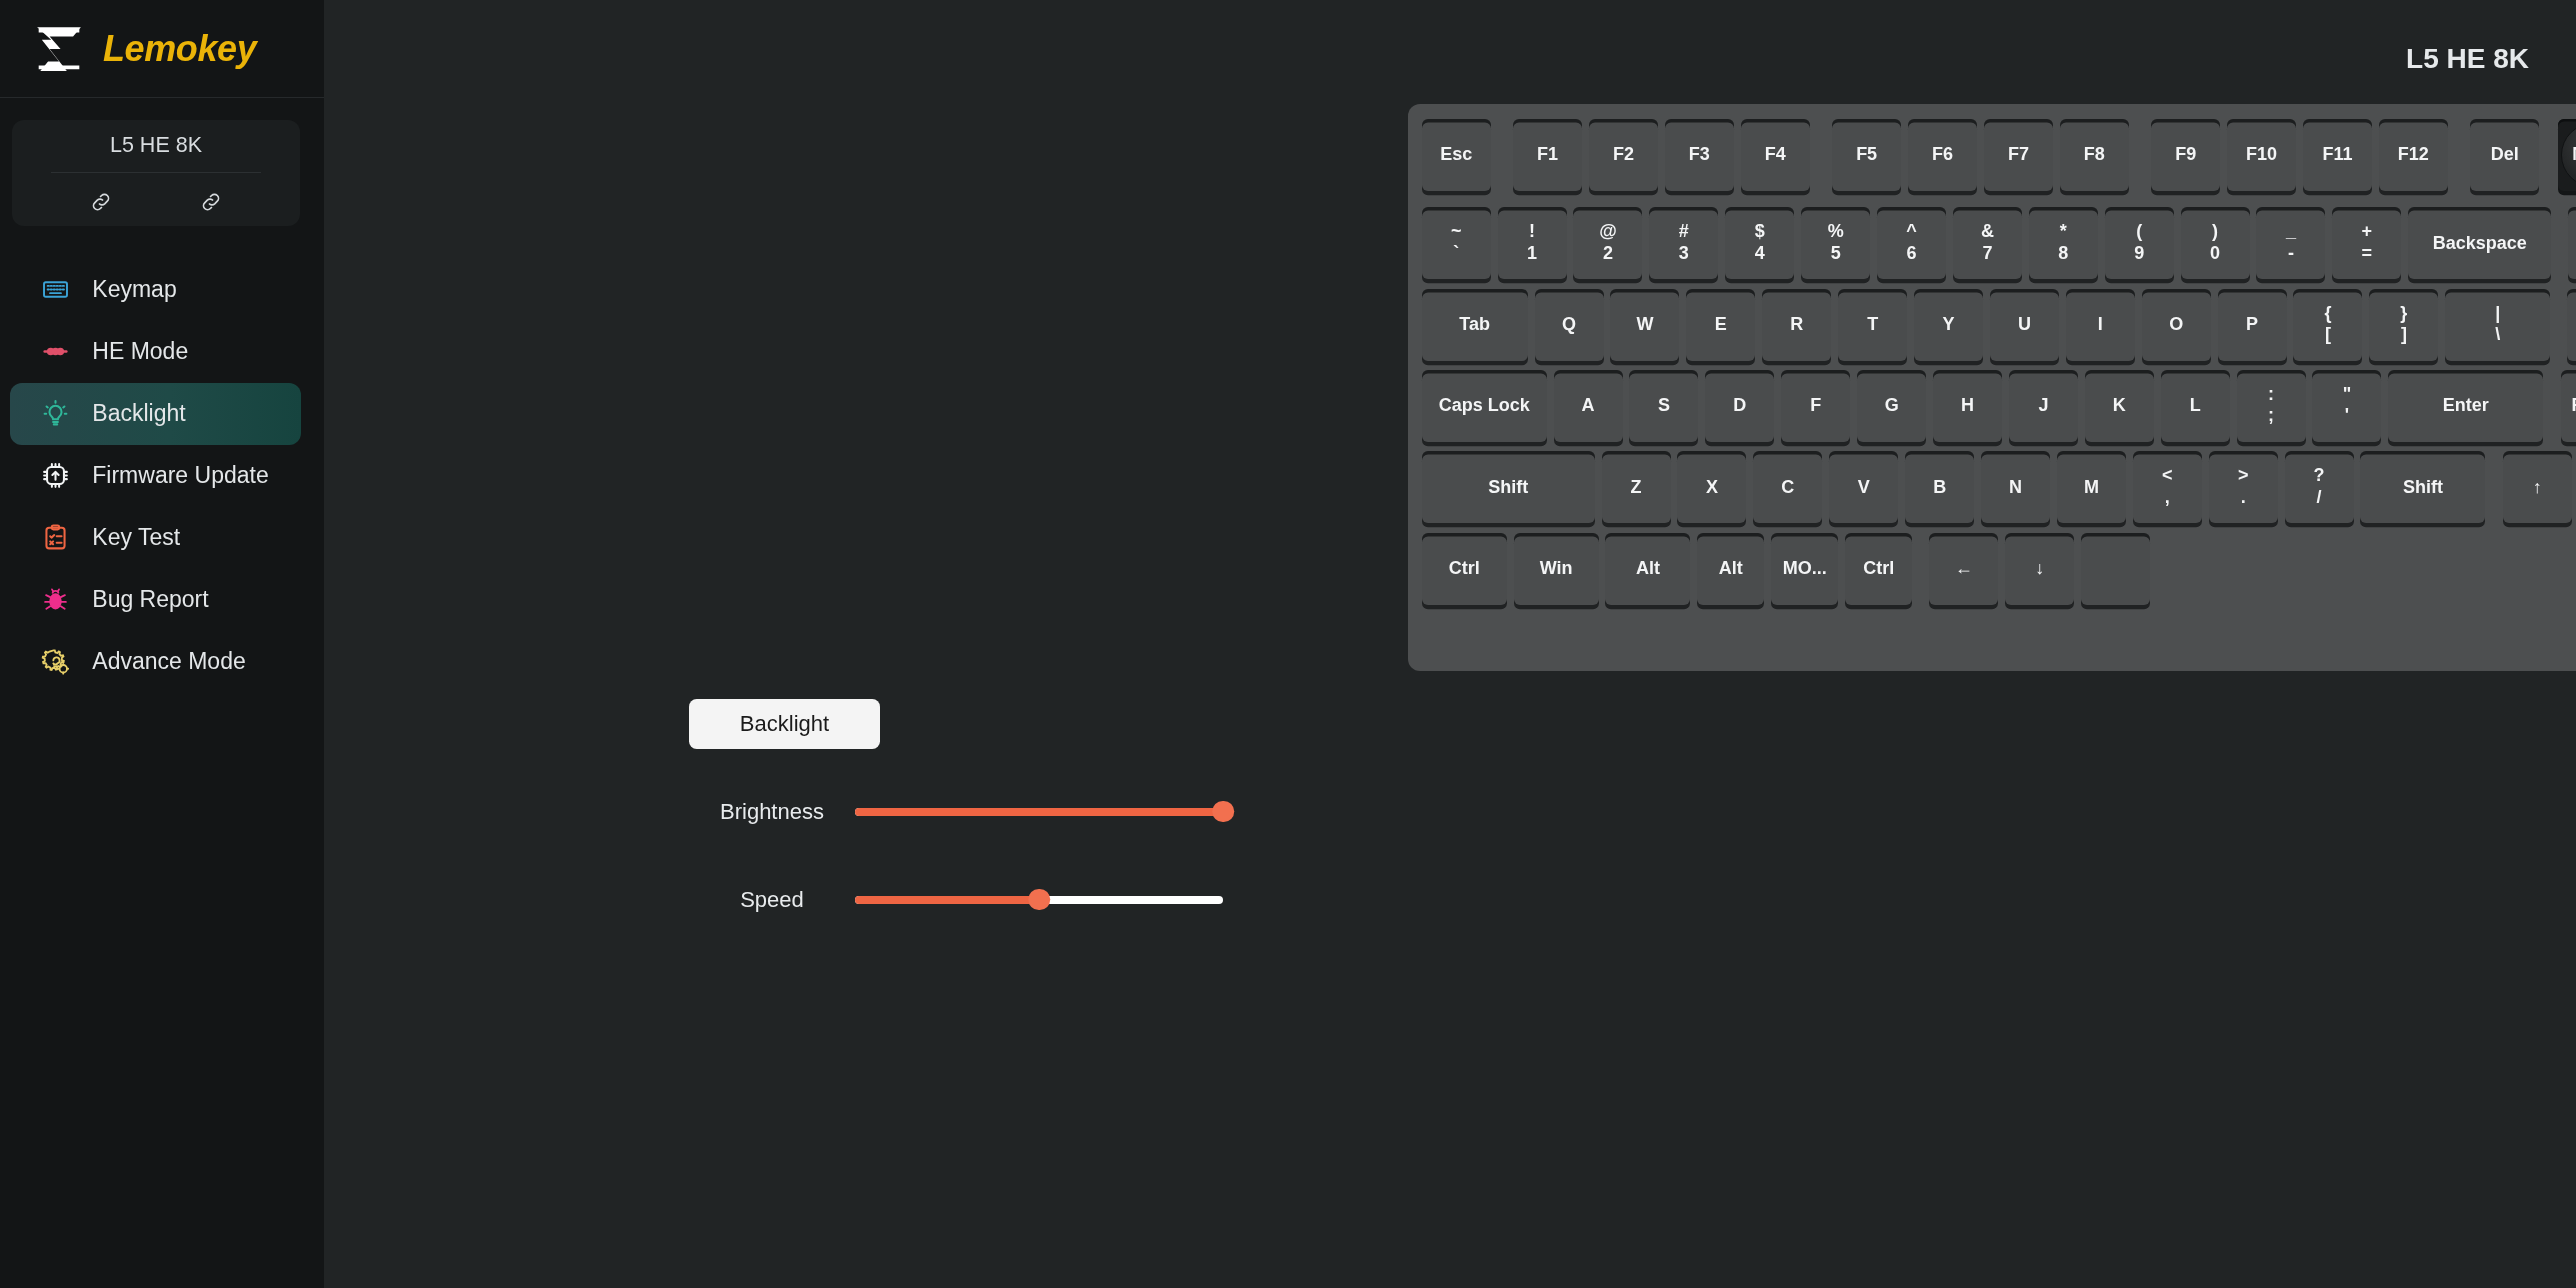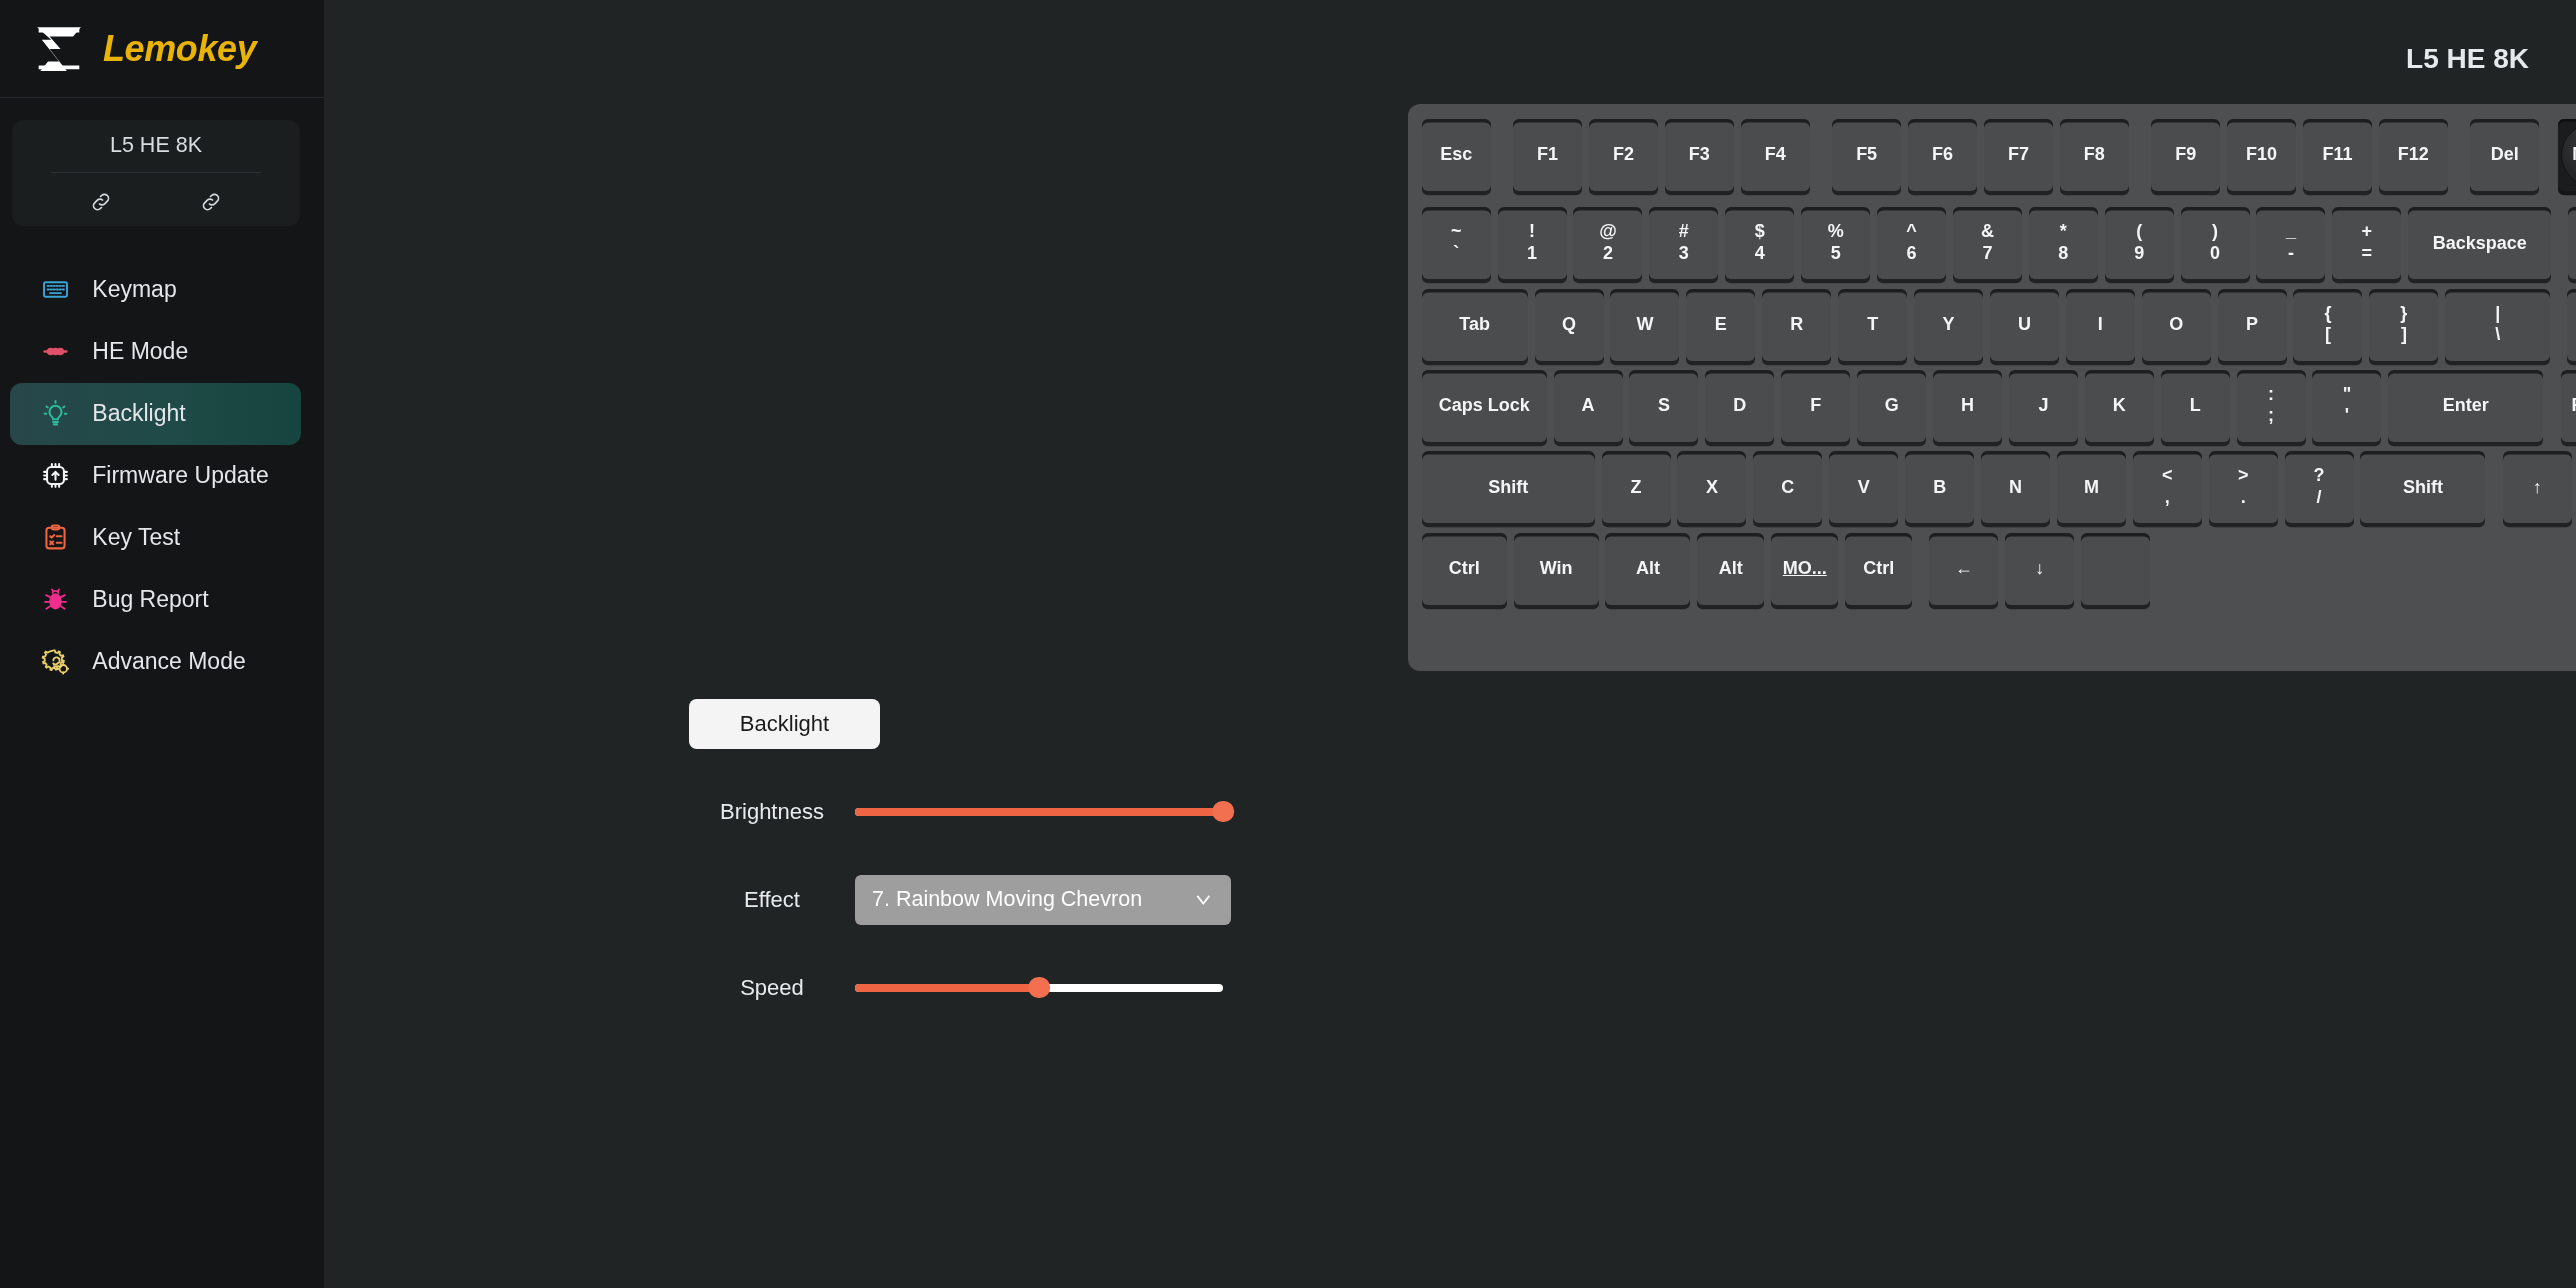--- a/index.html
+++ b/index.html
@@ -523,21 +523,21 @@
               </div>
               <div class="key" style="width: 85px; margin-right: 6.9px; align-items: center;">
                 <span>Win</span>
               </div>
               <div class="key" style="width: 85px; margin-right: 6.9px;">
                 <span>Alt</span>
               </div>
               <div class="key" style="width: 67px; margin-right: 6.9px;">
                 <span>Alt</span>
               </div>
-              <div class="key" style="width: 67px; margin-right: 6.9px; text-decoration: underline;">
+              <div class="key" style="width: 67px; margin-right: 6.9px;">
                 <span>MO...</span>
               </div>
               <div class="key" style="width: 67px; margin-right: 6.9px;">
                 <span>Ctrl</span>
               </div>
               <div style="width: 10.3px;"></div>
               <div class="key" style="width: 69px; margin-right: 6.9px;">
                 <span>←</span>
               </div>
               <div class="key" style="width: 69px; margin-right: 6.9px;">
@@ -555,29 +555,20 @@
 
       <div class="ctrl-row">
         <span class="ctrl-label">Brightness</span>
         <div class="slider" id="brightness-slider">
           <div class="track"></div>
           <div class="fill" style="width: 100%;"></div>
           <div class="thumb" style="left: 100%;"></div>
         </div>
       </div>
 
-      <div class="ctrl-row">
-        <span class="ctrl-label">Effect</span>
-        <div class="select">
-          <span>7. Rainbow Moving Chevron</span>
-          <svg class="chev" viewBox="0 0 24 24" fill="none" stroke="#ffffff" stroke-width="2">
-            <path d="M5 8l7 9 7-9"></path>
-          </svg>
-        </div>
-      </div>
 
       <div class="ctrl-row">
         <span class="ctrl-label">Speed</span>
         <div class="slider" id="speed-slider">
           <div class="track"></div>
           <div class="fill" style="width: 50%;"></div>
           <div class="thumb" style="left: 50%;"></div>
         </div>
       </div>
 

